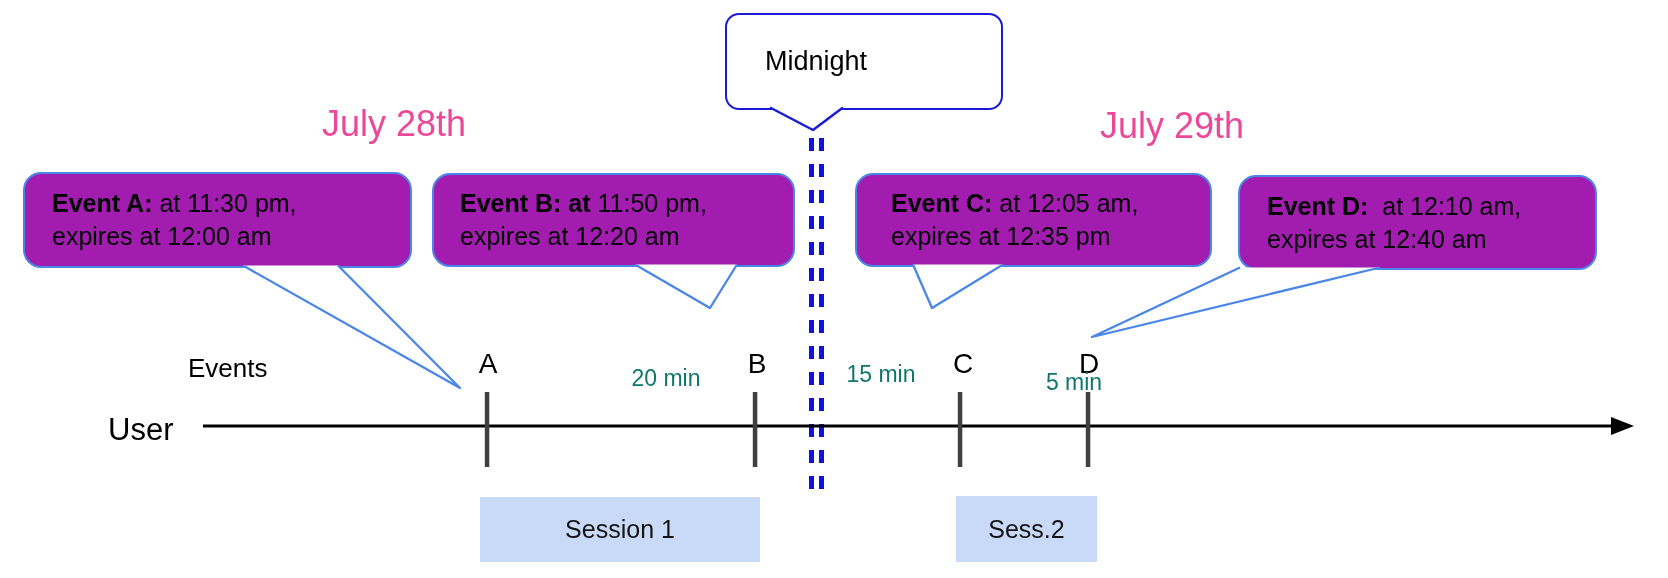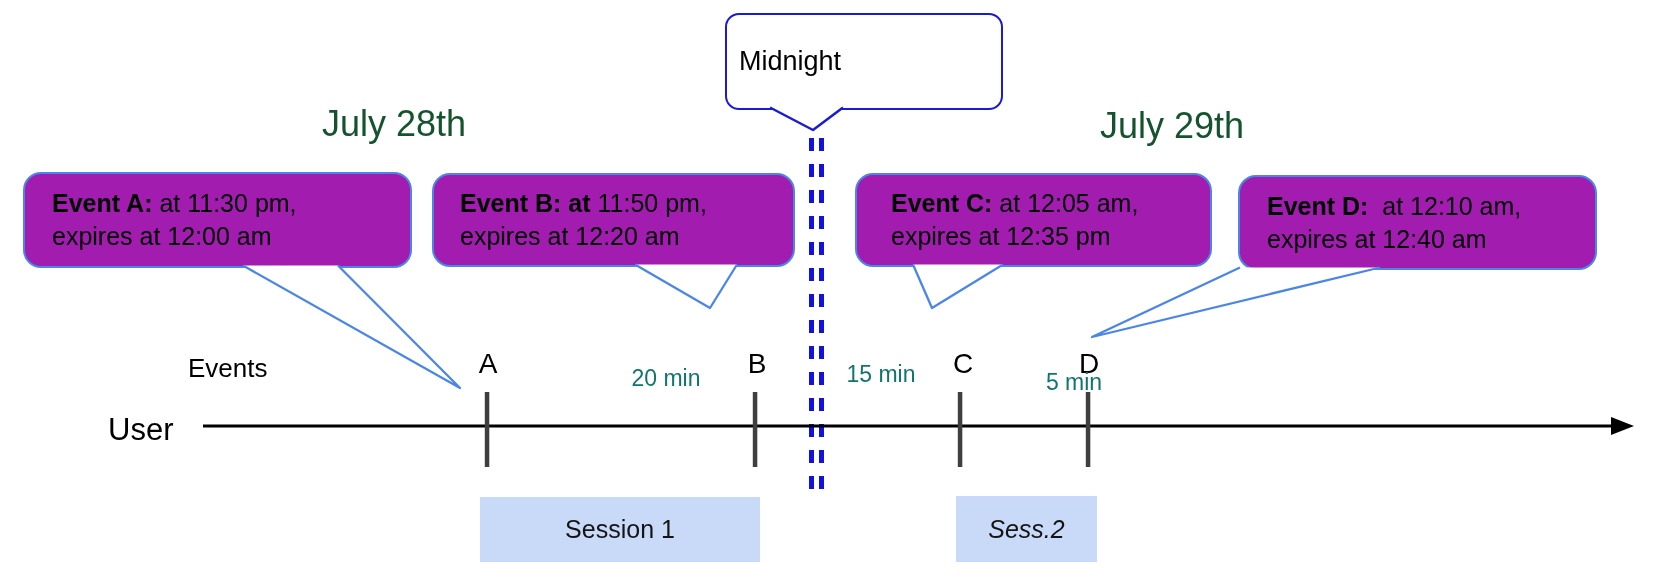--- a/index.html
+++ b/index.html
@@ -1,21 +1,21 @@
 <!DOCTYPE html>
 <html><head>
 <meta charset="utf-8">
 <style>
   html,body{margin:0;padding:0;background:#fff;}
   .canvas{
     position:relative;width:1668px;height:578px;background:#ffffff;
     font-family:"Liberation Sans",sans-serif;color:#000;overflow:hidden;
   }
   .abs{position:absolute;}
-  .day-title{font-size:36px;line-height:40px;color:#14532d;white-space:nowrap;}
+  .day-title{font-size:36px;line-height:40px;color:#ec4899;white-space:nowrap;}
   .callout{
     position:absolute;background:#a21caf;border:2.5px solid #4a86e8;border-radius:18px;
     display:flex;flex-direction:column;justify-content:center;box-sizing:border-box;
   }
   .callout-line{font-size:25px;line-height:33px;white-space:pre-wrap;}
   .callout-line .b{font-weight:700;}
   .midnight{
     position:absolute;background:#fff;border:2.5px solid #1b1bd6;border-radius:14px;
     display:flex;align-items:center;box-sizing:border-box;font-size:27px;
   }
@@ -33,21 +33,21 @@
   svg.overlay{position:absolute;left:0;top:0;pointer-events:none;}
 </style>
 </head>
 <body>
 
 <div class="canvas">
 
   <div class="abs day-title" style="left:322px;top:104px;">July 28th</div>
   <div class="abs day-title" style="left:1100px;top:106px;">July 29th</div>
 
-  <div class="midnight" style="left:725px;top:13px;width:278px;height:97px;padding-left:12px;">
+  <div class="midnight" style="left:725px;top:13px;width:278px;height:97px;padding-left:38px;">
     <span>Midnight</span>
   </div>
 
   <div class="callout" style="left:23px;top:172px;width:389px;height:96px;padding-left:27px;">
     <div class="callout-line"><span class="b">Event A:</span><span> at 11:30 pm,</span></div>
     <div class="callout-line">expires at 12:00 am</div>
   </div>
 
   <div class="callout" style="left:432px;top:173px;width:363px;height:94px;padding-left:26px;">
     <div class="callout-line"><span class="b">Event B: at</span><span> 11:50 pm,</span></div>
@@ -75,21 +75,21 @@
   <div class="tl-label marker-letter" style="left:963px;top:350px;">C</div>
   <div class="tl-label marker-letter" style="left:1089px;top:350px;">D</div>
 
   <div class="tl-label interval" style="left:666px;top:367px;">20 min</div>
   <div class="tl-label interval" style="left:881px;top:363px;">15 min</div>
   <div class="tl-label interval" style="left:1031px;top:371px;margin-left:43px;">5 min</div>
 
   <div class="session" style="left:480px;top:497px;width:280px;height:65px;">
     <span>Session 1</span>
   </div>
-  <div class="session" style="left:956px;top:496px;width:141px;height:66px;font-style:italic;">
+  <div class="session" style="left:956px;top:496px;width:141px;height:66px;">
     <span>Sess.2</span>
   </div>
 
   <svg class="overlay" width="1668" height="578" viewBox="0 0 1668 578">
 
     <line x1="203" y1="426" x2="1611" y2="426" stroke="#000" stroke-width="3"></line>
     <polygon points="1611,417 1634,426 1611,435" fill="#000"></polygon>
 
     <rect x="484.8" y="392" width="4.5" height="75" fill="#3f3f3f"></rect>
     <rect x="752.8" y="392" width="4.5" height="75" fill="#3f3f3f"></rect>

